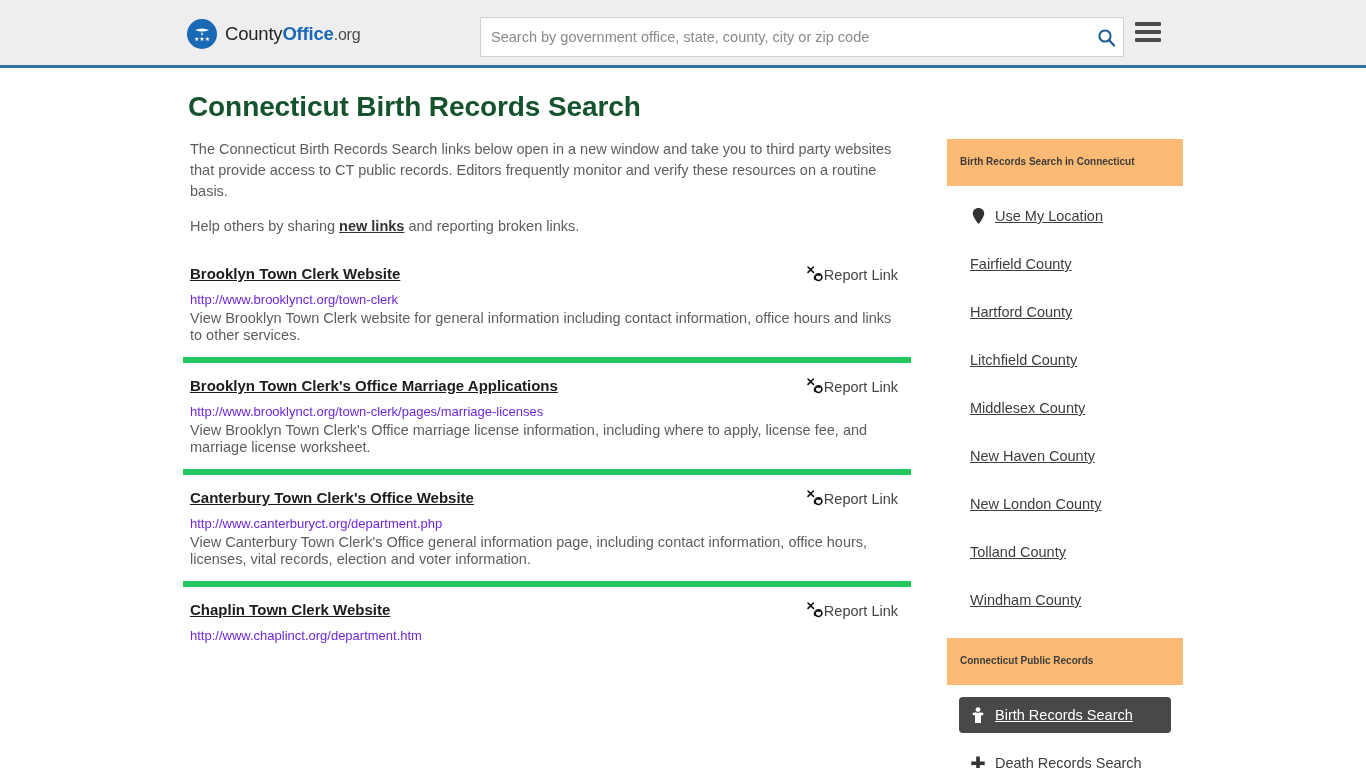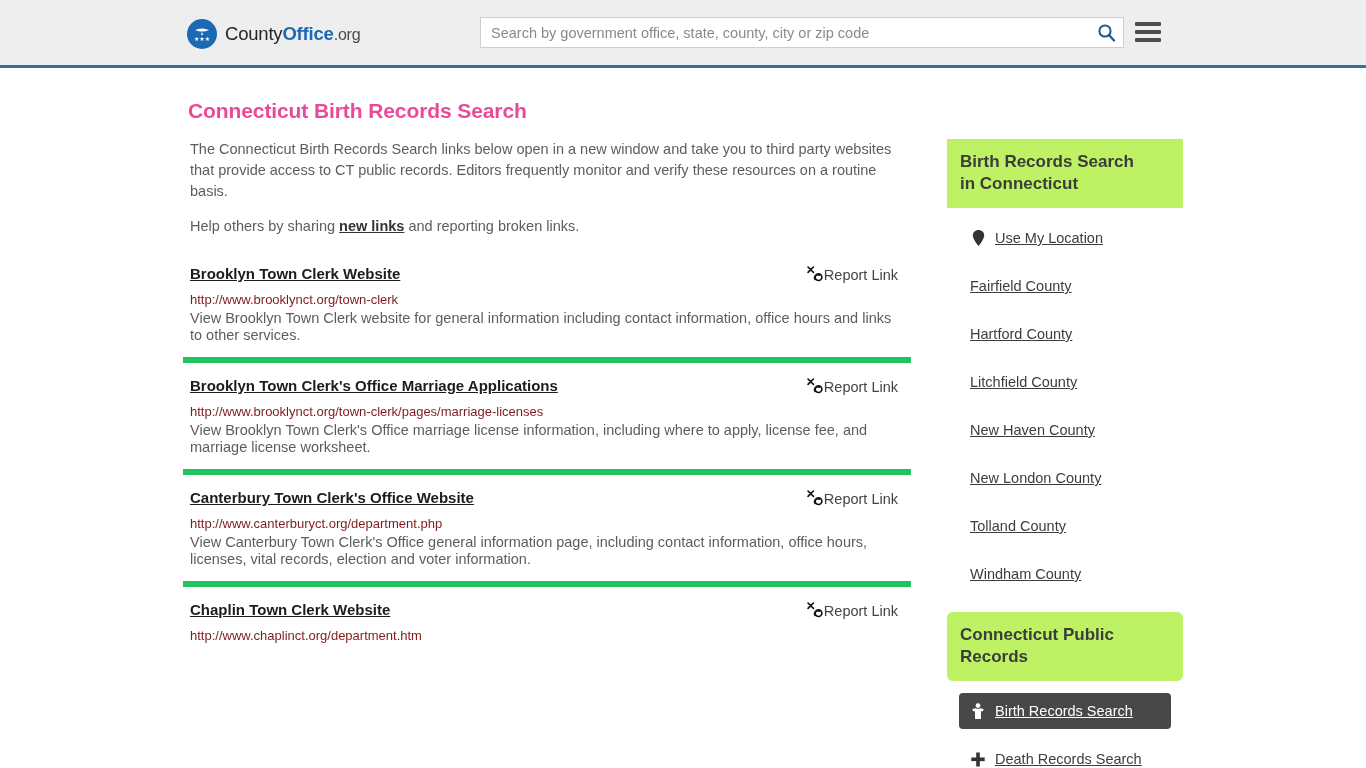--- a/index.html
+++ b/index.html
@@ -50,21 +50,21 @@
   }
   .logo-text .c1 { color: #262626; }
   .logo-text .c2 { color: #1a69b5; font-weight: bold; }
   .logo-text .c3 { color: #4a4a4a; font-size: 16px; }
 
   .search-wrap {
     position: absolute;
     left: 297px;
     top: 17px;
     width: 644px;
-    height: 31px;
+    height: 40px;
     background: #ffffff;
     border: 1px solid #cfcfcf;
     display: flex;
     align-items: center;
   }
   .search-input {
     border: 0;
     outline: none;
     flex: 1;
     height: 29px;
@@ -105,24 +105,24 @@
 
   
   .page {
     width: 1000px;
     margin: 0 auto;
     padding-top: 17px;
     display: block;
     position: relative;
   }
   .page-title {
-    font-size: 21px;
+    font-size: 28px;
     font-weight: bold;
-    color: #ec4899;
-    margin: 14px 0 16px 5px;
+    color: #14532d;
+    margin: 6px 0 16px 5px;
     letter-spacing: -0.1px;
   }
   .columns { display: flex; align-items: flex-start; }
   .main-col { width: 728px; flex: none; }
   .side-col { width: 236px; margin-left: 36px; flex: none; }
 
   .breadcrumb {
     background: #f4f4f4;
     padding: 10px 10px 10px 10px;
     font-size: 14px;
@@ -170,36 +170,36 @@
     gap: 1px;
     font-size: 14.5px;
     color: #444444;
     cursor: pointer;
     white-space: nowrap;
     margin-right: 8px;
     margin-top: 1px;
   }
   .result-url {
     font-size: 13px;
-    color: #7f1d1d;
+    color: #6d28d9;
     margin: 6px 0 2px 0;
     line-height: 17px;
   }
   .result-desc {
     font-size: 14.5px;
     color: #5d5d5d;
     line-height: 17px;
     max-width: 712px;
   }
 
   
   .side-head {
-    background: #bef264;
+    background: #fdba74;
     padding: 12px 30px 13px 13px;
-    font-size: 17px;
+    font-size: 10px;
     font-weight: bold;
     color: #3c3c3c;
     line-height: 22px;
   }
   .side-list { margin: 0; padding: 0; list-style: none; }
   .side-list li { margin: 12px; }
   .side-link {
     display: flex;
     align-items: center;
     gap: 9px;
@@ -219,21 +219,21 @@
     width: 16px;
     display: inline-flex;
     align-items: center;
     justify-content: center;
     flex: none;
     font-size: 15px;
     color: #333333;
   }
   .side-link.active .ico { color: #ffffff; }
   .side-section-2 { margin-top: 20px; }
-  .side-section-2 .side-head { margin-bottom: 4px; border-radius: 6px; }
+  .side-section-2 .side-head { margin-bottom: 4px; }
 </style>
 </head>
 <body>
 
 <div class="site-header">
   <div class="header-inner">
 
     <div class="logo">
       <span class="logo-mark">
         <svg width="22" height="22" viewBox="0 0 22 22" aria-hidden="true">
@@ -366,20 +366,25 @@
               <span class="lbl">Hartford County</span>
             </a>
           </li>
           <li>
             <a class="side-link">
               <span class="lbl">Litchfield County</span>
             </a>
           </li>
           <li>
             <a class="side-link">
+              <span class="lbl">Middlesex County</span>
+            </a>
+          </li>
+          <li>
+            <a class="side-link">
               <span class="lbl">New Haven County</span>
             </a>
           </li>
           <li>
             <a class="side-link">
               <span class="lbl">New London County</span>
             </a>
           </li>
           <li>
             <a class="side-link">

